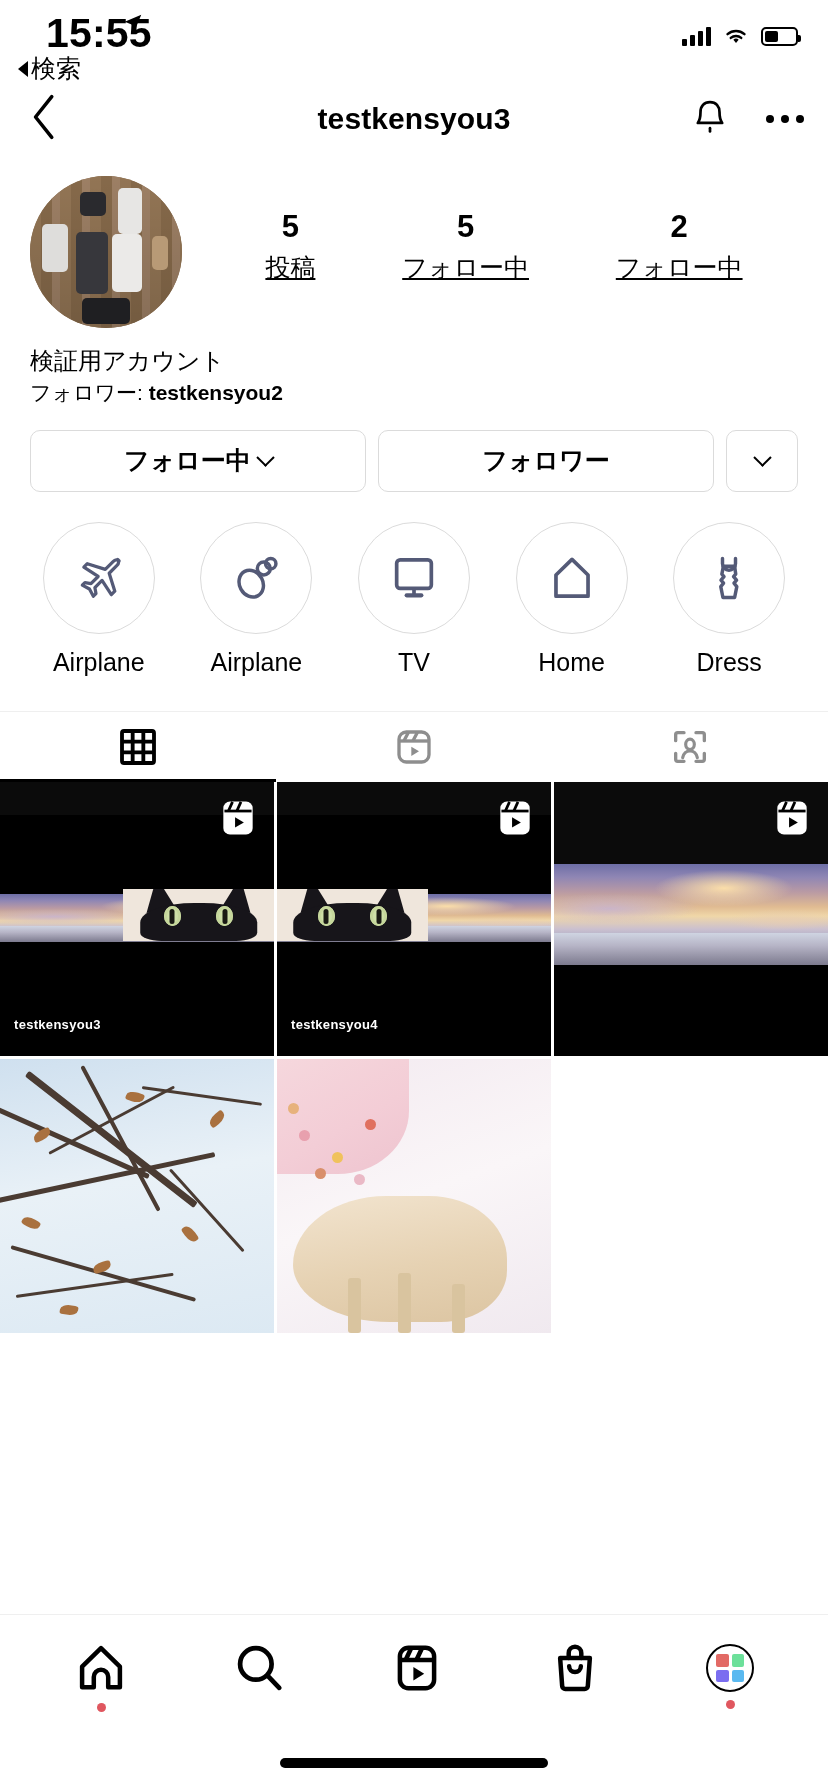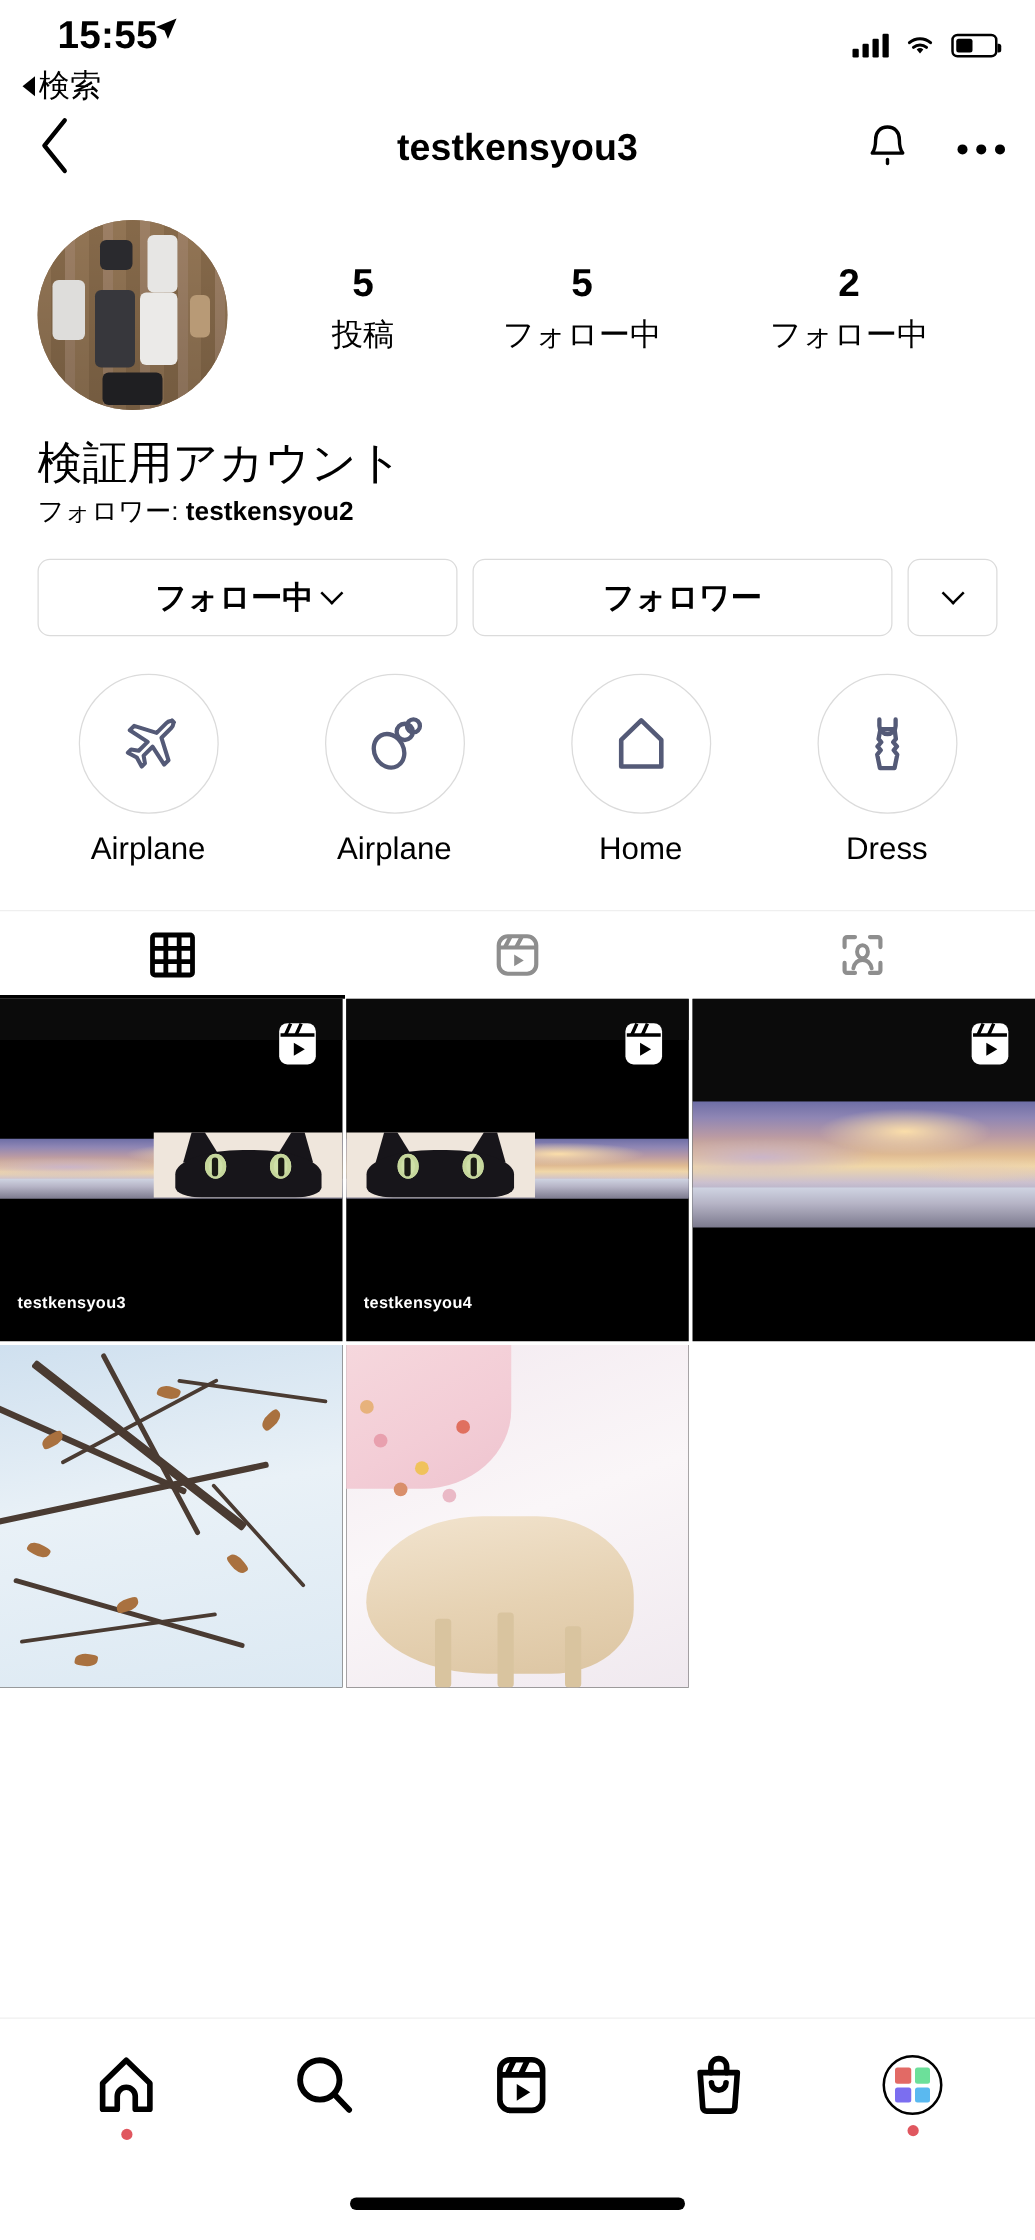--- a/index.html
+++ b/index.html
@@ -12,21 +12,21 @@
     position:relative;
   }
 
   
   .statusbar {
     height:78px;
     position:relative;
   }
   .sb-time {
     position:absolute; left:46px; top:10px;
-    font-size:31px; font-weight:600; letter-spacing:0.2px;
+    font-size:41px; font-weight:600; letter-spacing:0.2px;
   }
   .sb-loc { position:absolute; left:122px; top:12px; }
   .sb-back {
     position:absolute; left:18px; top:52px;
     font-size:25px; font-weight:400; display:flex; align-items:center; gap:3px;
   }
   .sb-back .tri {
     width:0;height:0;border-top:8px solid transparent;border-bottom:8px solid transparent;
     border-right:10px solid #000; display:inline-block;
   }
@@ -82,24 +82,24 @@
   .o2{ left:88px;top:12px;width:24px;height:46px;background:#e7e6e4; }
   .o3{ left:12px;top:48px;width:26px;height:48px;background:#dedddb; }
   .o4{ left:46px;top:56px;width:32px;height:62px;background:#37373c; }
   .o5{ left:82px;top:58px;width:30px;height:58px;background:#ebeae8; }
   .o6{ left:52px;top:122px;width:48px;height:26px;background:#1f1f22;border-radius:4px; }
   .o7{ left:122px;top:60px;width:16px;height:34px;background:#b89a76; }
 
   .stats { flex:1; display:flex; justify-content:space-around; padding:32px 12px 0 40px; }
   .stat { text-align:center; }
   .stat .num { font-size:31px; font-weight:700; line-height:1.25; }
-  .stat .lbl { font-size:25px; font-weight:400; margin-top:4px; }
+  .stat .lbl { font-size:25px; font-weight:400; margin-top:4px;text-decoration:underline; }
 
   .bio { padding:16px 30px 0 30px; }
-  .bio .name { font-size:36px; line-height:1.42; }
+  .bio .name { font-size:24px; line-height:1.42; }
   .bio .sub { font-size:21px; line-height:1.42; }
   .bio .sub b { font-weight:700; }
 
   
   .actions { display:flex; gap:12px; padding:22px 30px 0 30px; }
   .btn {
     height:62px; border:1.6px solid #dbdbdb; border-radius:10px;
     display:flex; align-items:center; justify-content:center; gap:8px;
     font-size:25px; font-weight:700; background:#fff;
   }
@@ -351,20 +351,30 @@
     <div class="hl-circle">
       <svg width="52" height="52" viewBox="0 0 24 24">
         <ellipse cx="9.8" cy="14.6" rx="5.4" ry="6.4" transform="rotate(-28 9.8 14.6)" fill="none" stroke="#545a77" stroke-width="1.6"></ellipse>
         <circle cx="15.6" cy="7.6" r="3" fill="none" stroke="#545a77" stroke-width="1.6"></circle>
         <circle cx="18.8" cy="5.4" r="2.4" fill="none" stroke="#545a77" stroke-width="1.6"></circle>
       </svg>
     </div>
     <div class="hl-label">Airplane</div>
   </div>
 
+  <div class="hl">
+    <div class="hl-circle">
+      <svg width="52" height="52" viewBox="0 0 24 24">
+        <rect x="4" y="3.6" width="16" height="13.2" rx="1.6" fill="none" stroke="#545a77" stroke-width="1.7"></rect>
+        <path d="M12 16.8 v2.6" stroke="#545a77" stroke-width="1.7"></path>
+        <path d="M8.6 20 h6.8" stroke="#545a77" stroke-width="1.9" stroke-linecap="round"></path>
+      </svg>
+    </div>
+    <div class="hl-label">TV</div>
+  </div>
 
   <div class="hl">
     <div class="hl-circle">
       <svg width="52" height="52" viewBox="0 0 24 24">
         <path d="M12 3.4 L4.6 10.6 V20.4 h14.8 V10.6 Z" fill="none" stroke="#545a77" stroke-width="1.7" stroke-linejoin="round"></path>
       </svg>
     </div>
     <div class="hl-label">Home</div>
   </div>
 

